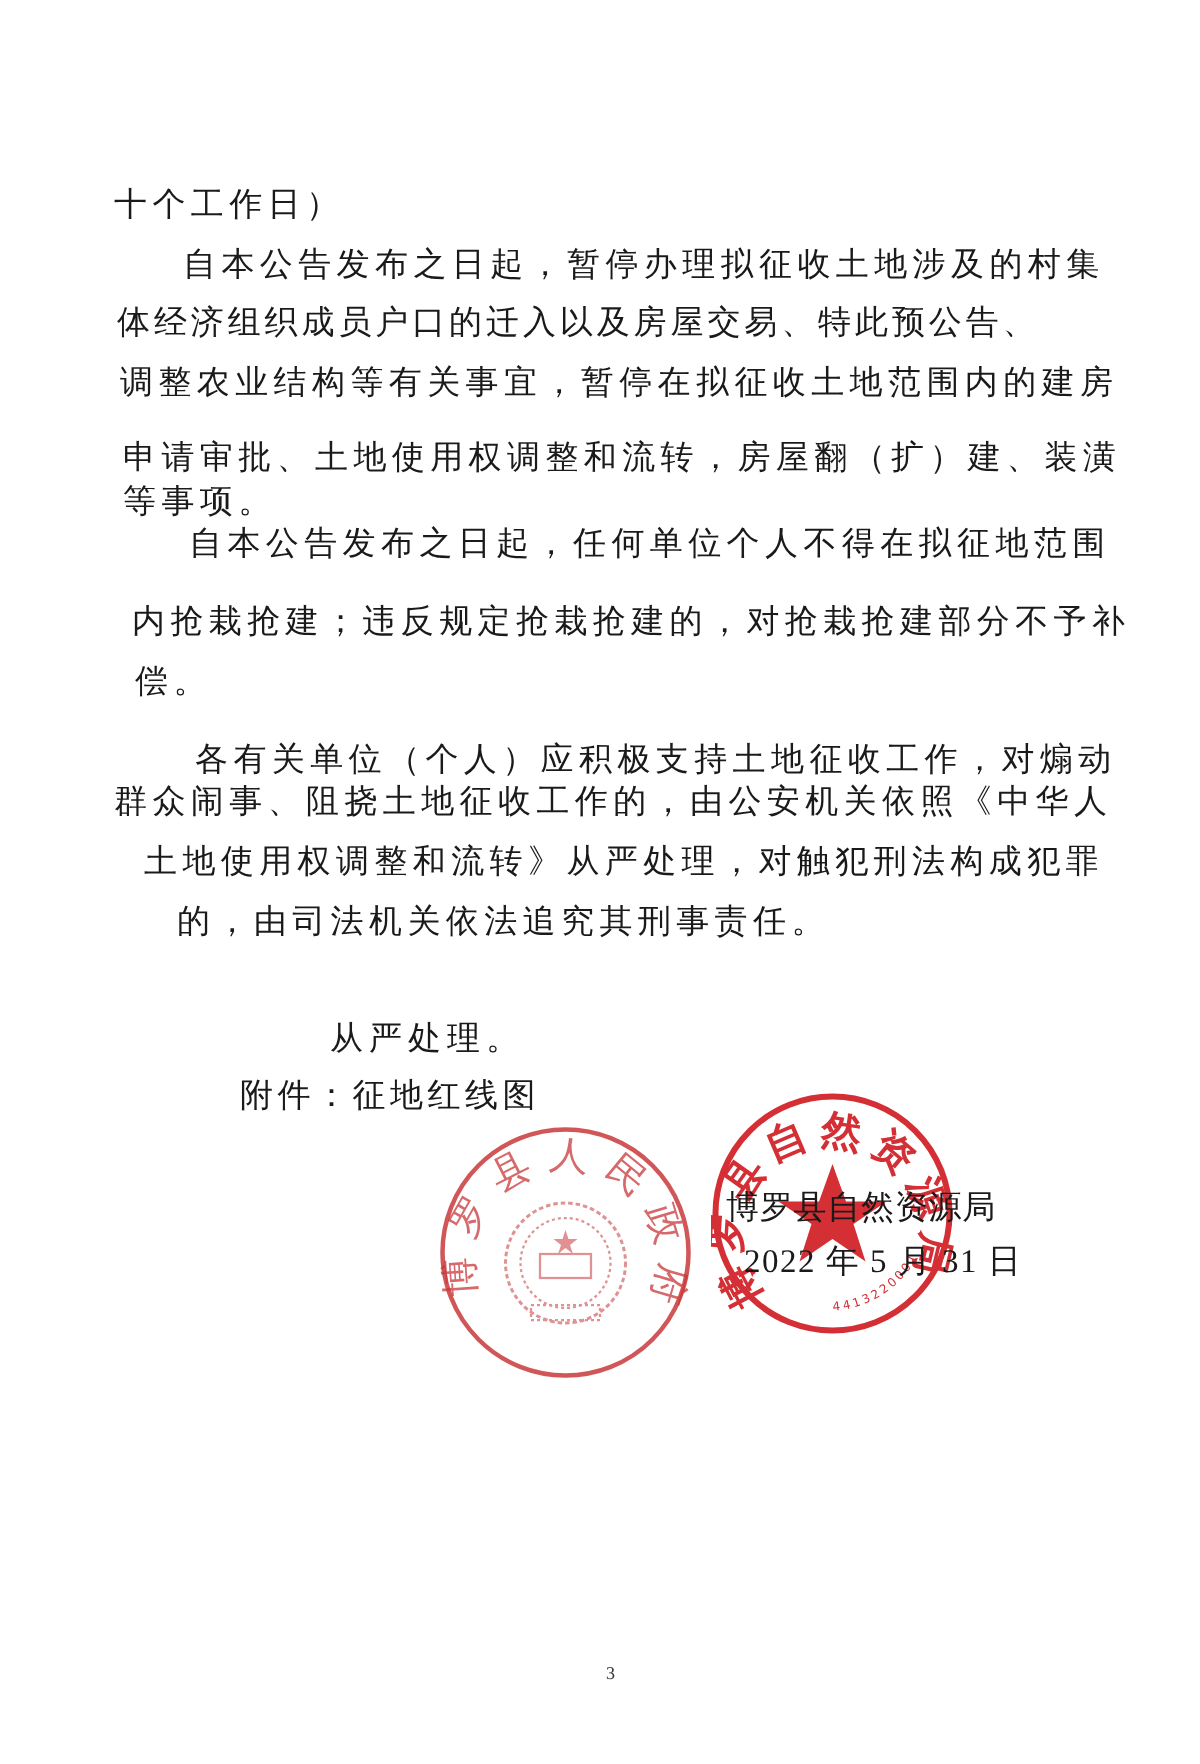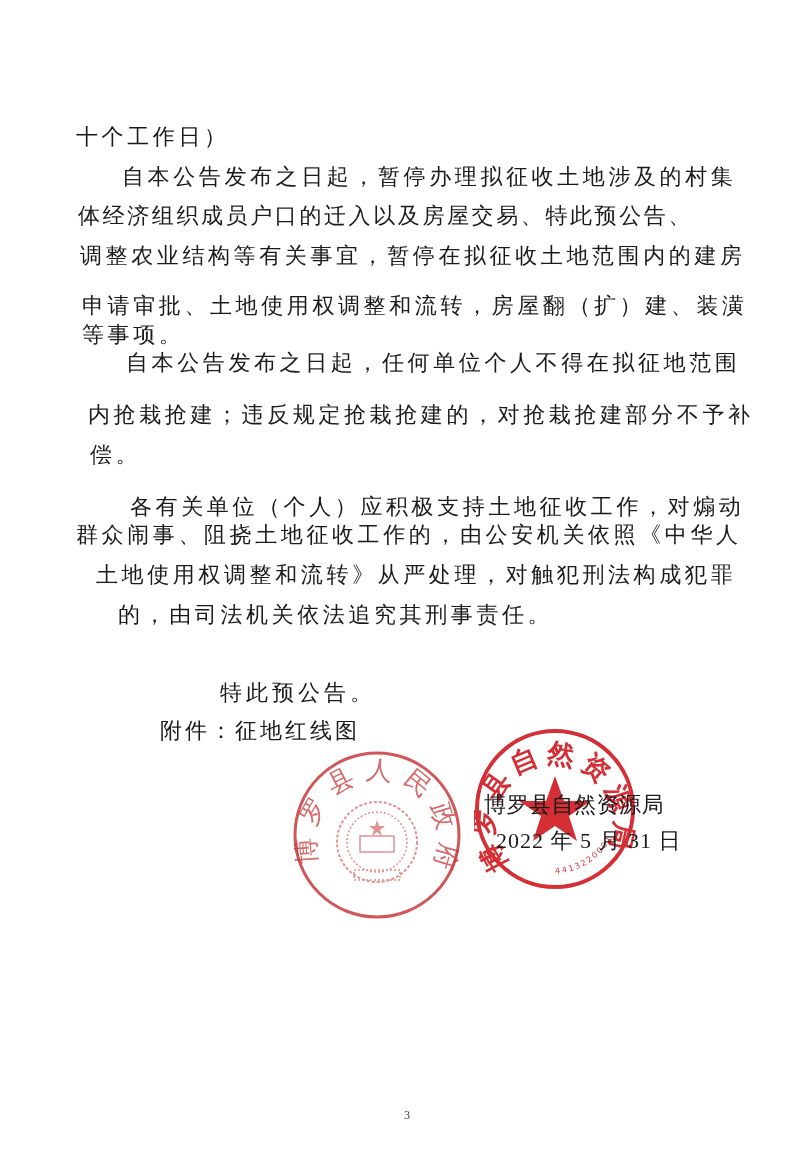--- a/index.html
+++ b/index.html
@@ -27,21 +27,21 @@
 
 <div class="line" style="left:126px; top:348px;">自本公告发布之日起，任何单位个人不得在拟征地范围</div>
 <div class="line" style="left:88px; top:400px;text-align:center;">内抢栽抢建；违反规定抢栽抢建的，对抢栽抢建部分不予补</div>
 <div class="line" style="left:90px; top:440px;">偿。</div>
 
 <div class="line" style="left:130px; top:492px;">各有关单位（个人）应积极支持土地征收工作，对煽动</div>
 <div class="line" style="left:76px; top:520px;">群众闹事、阻挠土地征收工作的，由公安机关依照《中华人</div>
 <div class="line" style="left:96px; top:560px;">土地使用权调整和流转》从严处理，对触犯刑法构成犯罪</div>
 <div class="line" style="left:86px; top:600px;margin-left:32px;">的，由司法机关依法追究其刑事责任。</div>
 
-<div class="line" style="left:220px; top:678px; letter-spacing:4px;">特此预公告。</div>
+<div class="line" style="left:220px; top:678px; letter-spacing:4px;">从严处理。</div>
 <div class="line" style="left:160px; top:716px; letter-spacing:3px;">附件：征地红线图</div>
 
 <div class="seal" style="left:292px; top:750px; width:170px; height:170px;">
   <svg width="170" height="170" viewBox="0 0 170 170">
     <defs>
       <path id="arc1" d="M 30 120 A 62 62 0 1 1 140 120"></path>
     </defs>
     <circle cx="85" cy="85" r="82" fill="none" stroke="#c8383b" stroke-width="3" opacity="0.85"></circle>
     <text font-size="26" fill="#c8383b" opacity="0.75" font-family="DejaVu Sans, sans-serif">
       <textPath href="#arc1" startOffset="3%" letter-spacing="10">博罗县人民政府</textPath>

